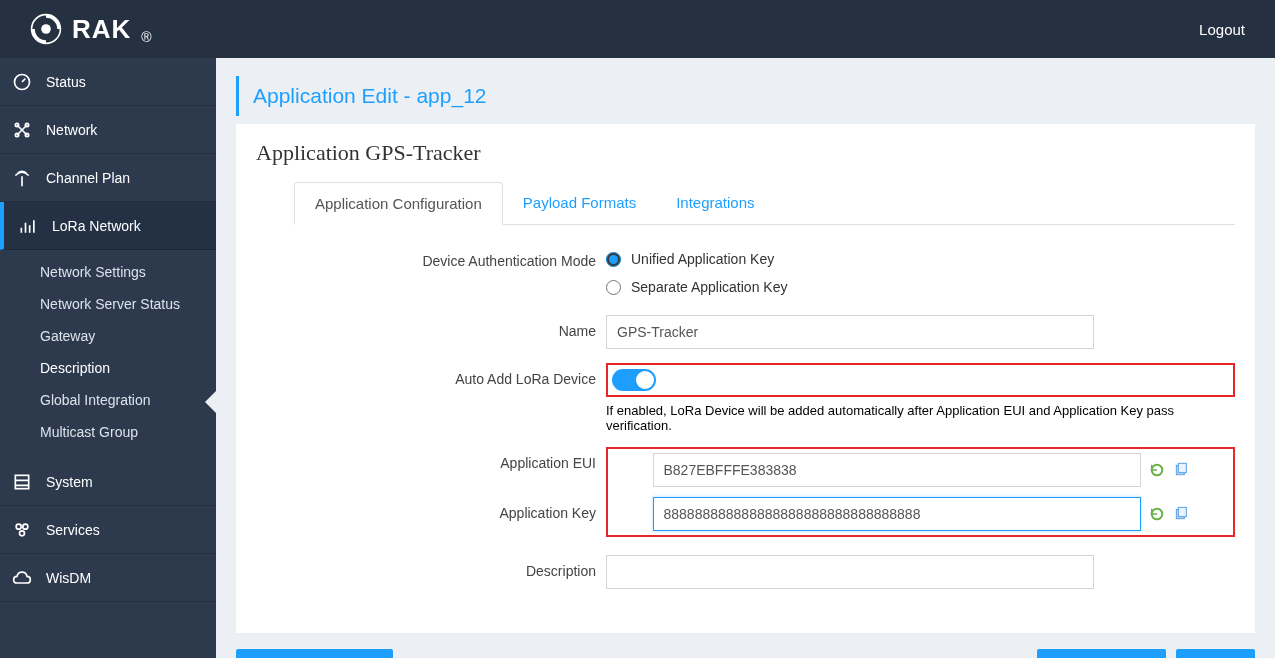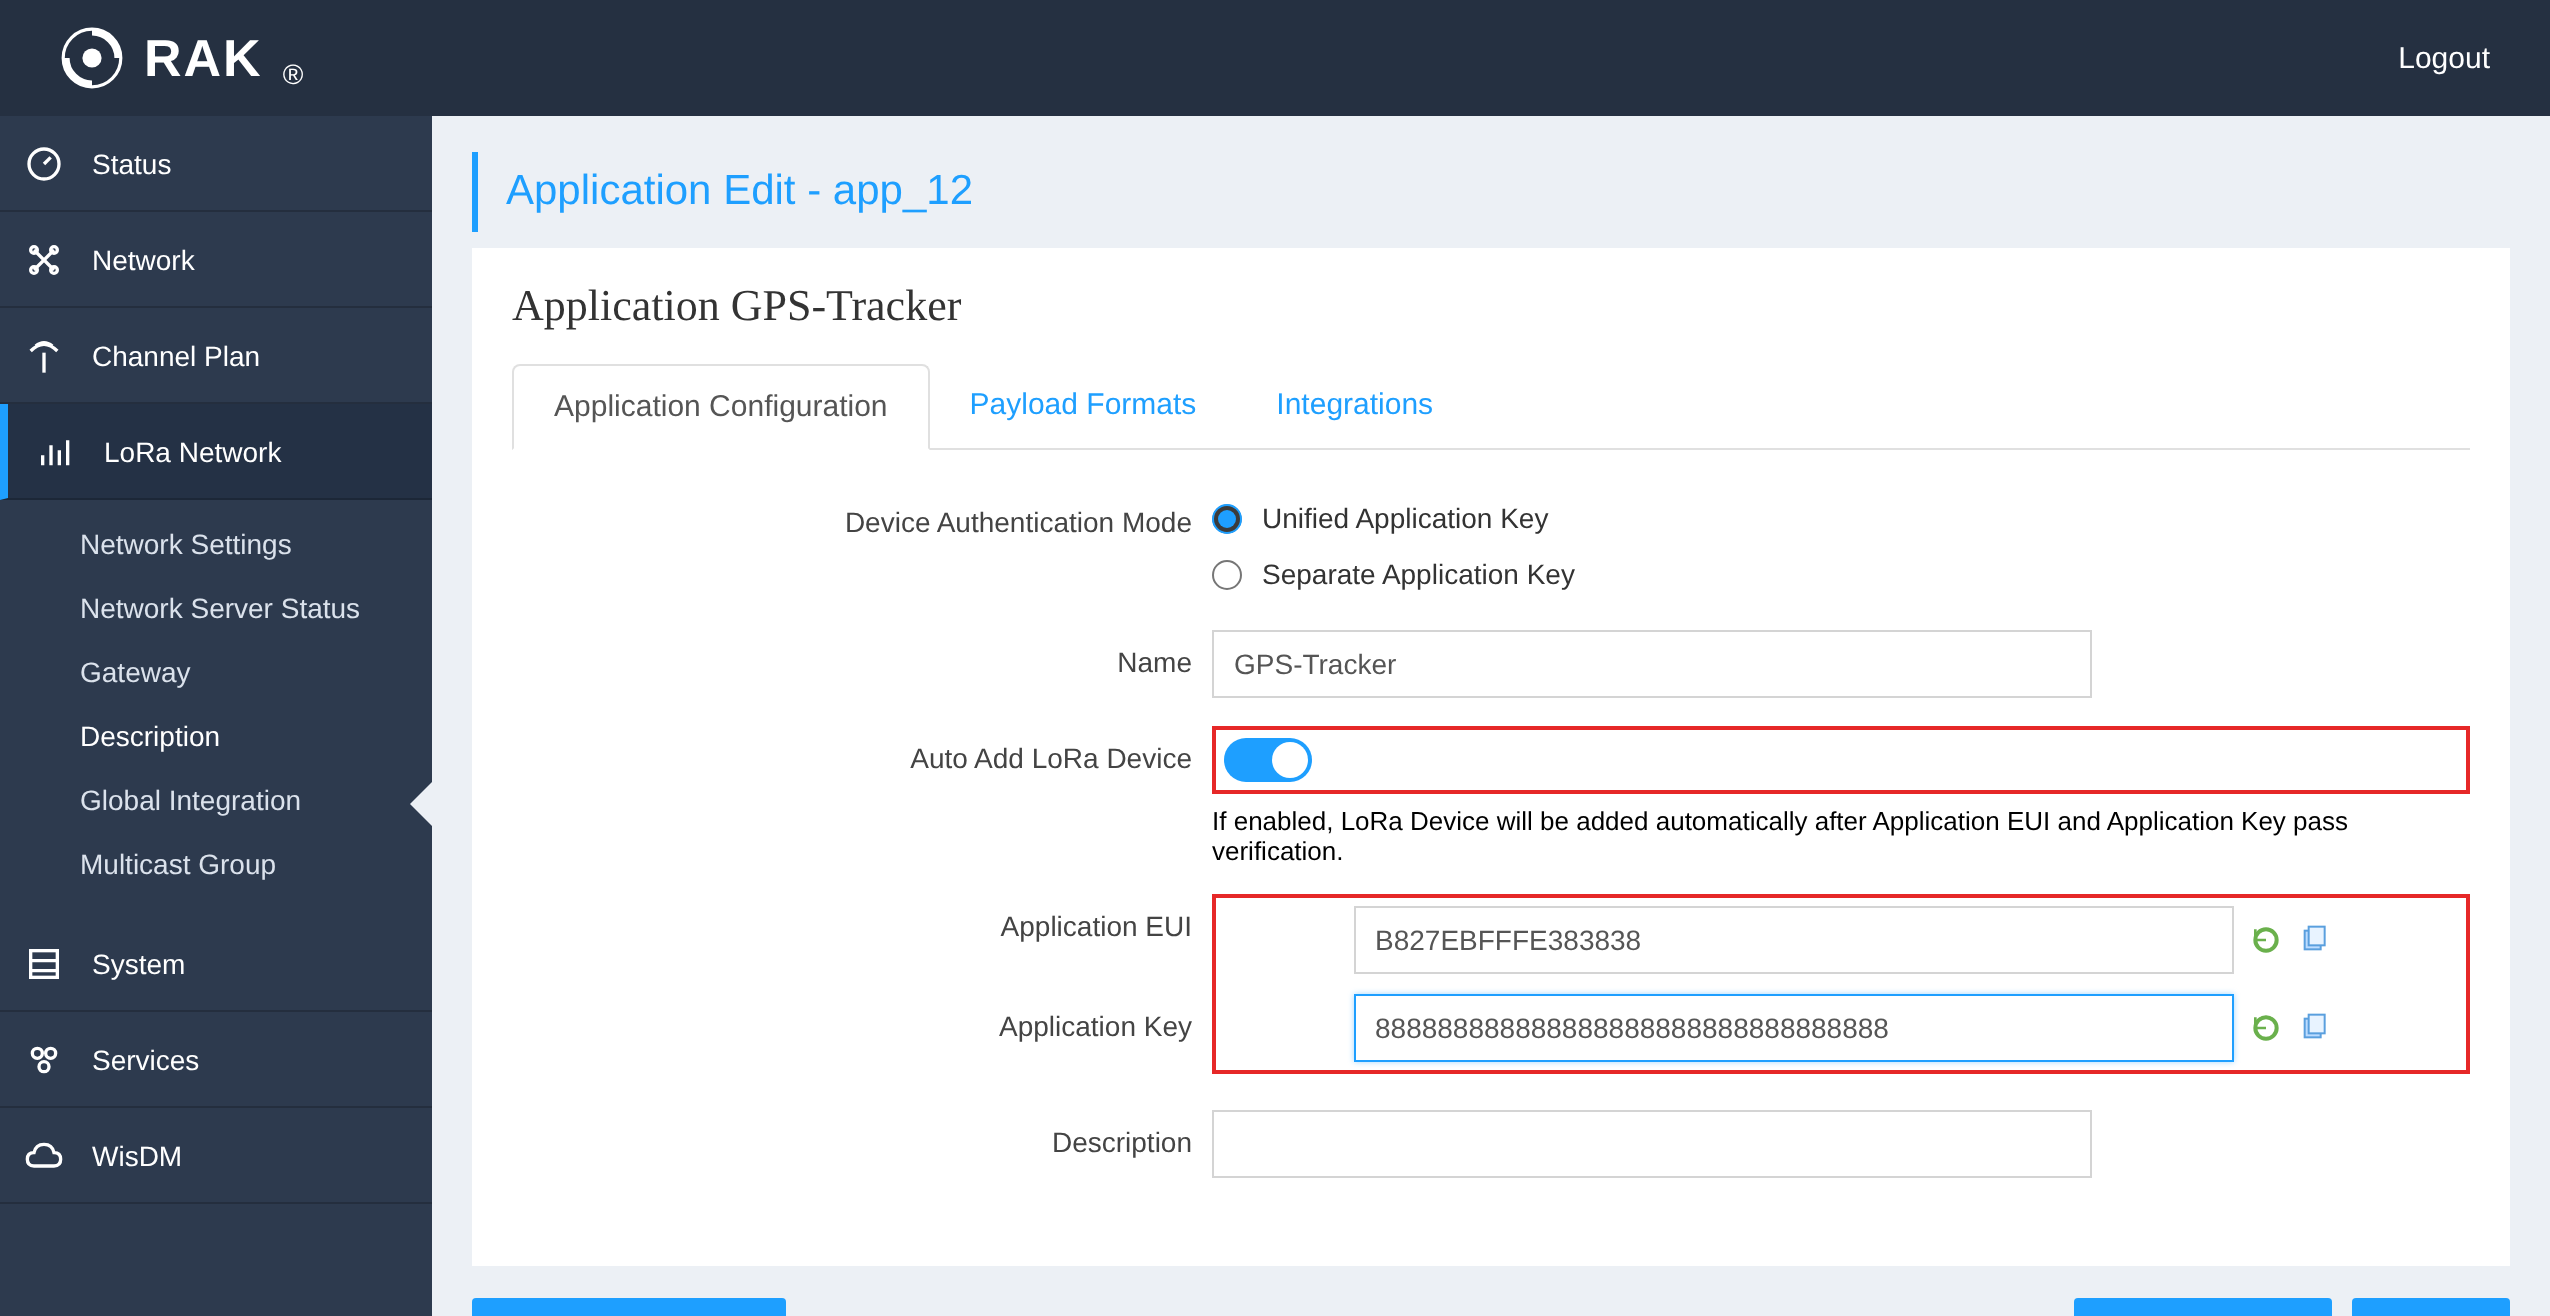--- a/index.html
+++ b/index.html
@@ -15,28 +15,28 @@
 .s-item.active { background: #243145; border-left: 4px solid #1e9fff; padding-left: 14px; }
 .s-sub { padding: 6px 0 10px 0; position: relative; }
 .s-sub .sub-item { padding: 8px 18px 8px 40px; font-size: 14px; color: #dbe2ec; cursor: pointer; }
 .s-sub .sub-item.active { color: #fff; position: relative; }
 .arrow-marker { position: absolute; right: -1px; top: 140px; width: 0; height: 0; border-top: 12px solid transparent; border-bottom: 12px solid transparent; border-right: 12px solid #ecf0f5; }
 .s-icon { width: 20px; height: 20px; flex-shrink: 0; }
 .main { flex: 1; padding: 18px 20px; display: flex; flex-direction: column; min-height: calc(100vh - 58px); }
 .page-title { color: #1e9fff; font-size: 21px; font-weight: 400; padding: 8px 14px; border-left: 3px solid #1e9fff; margin-bottom: 8px; }
 .panel { background: #fff; padding: 16px 20px 30px; flex: 1; }
 .panel-title { font-size: 22px; color: #333; margin-bottom: 16px; font-weight: 400; font-family: Liberation Serif, serif; }
-.tabs { display: flex; border-bottom: 1px solid #e0e0e0; margin-bottom: 20px; }
+.tabs { display: flex; border-bottom: 1px solid #e0e0e0; margin-bottom: 20px; margin-left: 38px; }
 .tab { padding: 12px 20px; color: #1e9fff; cursor: pointer; font-size: 15px; }
 .tab.active { color: #555; border: 1px solid #e0e0e0; border-bottom: 1px solid #fff; margin-bottom: -1px; background: #fff; border-radius: 4px 4px 0 0; }
 .form-row { display: flex; align-items: flex-start; margin-bottom: 14px; }
 .form-label { width: 350px; text-align: right; padding-right: 10px; line-height: 32px; color: #444; font-size: 14px; }
 .form-control { flex: 1; max-width: 720px; display: flex; flex-direction: column; }
 .radio-line { display: flex; align-items: center; gap: 10px; height: 28px; }
-.text-input { width: 440px; height: 34px; border: 1px solid #d4d4d4; padding: 0 10px; font-size: 14px; color: #555; }
+.text-input { width: 488px; height: 34px; border: 1px solid #d4d4d4; padding: 0 10px; font-size: 14px; color: #555; }
 .text-input.focus { border-color: #1e9fff; box-shadow: 0 0 3px rgba(30,159,255,.4); }
 .text-input::placeholder { color: #999; }
 .toggle { width: 44px; height: 22px; background: #1e9fff; border-radius: 11px; position: relative; cursor: pointer; }
 .toggle .knob { position: absolute; width: 18px; height: 18px; background: #fff; border-radius: 50%; top: 2px; right: 2px; }
 .hint { font-size: 13px; color: #000000; margin-top: 6px; }
 .input-row { display: flex; align-items: center; gap: 8px; justify-content: center; }
 .small-icon { width: 16px; height: 16px; cursor: pointer; }
 .red-box { border: 2px solid #e62828; padding: 4px; display: inline-flex; }
 .eui-key-box { border: 2px solid #e62828; padding: 4px 6px; display: inline-block; }
 .footer { display: flex; justify-content: space-between; padding: 16px 0 0; }

